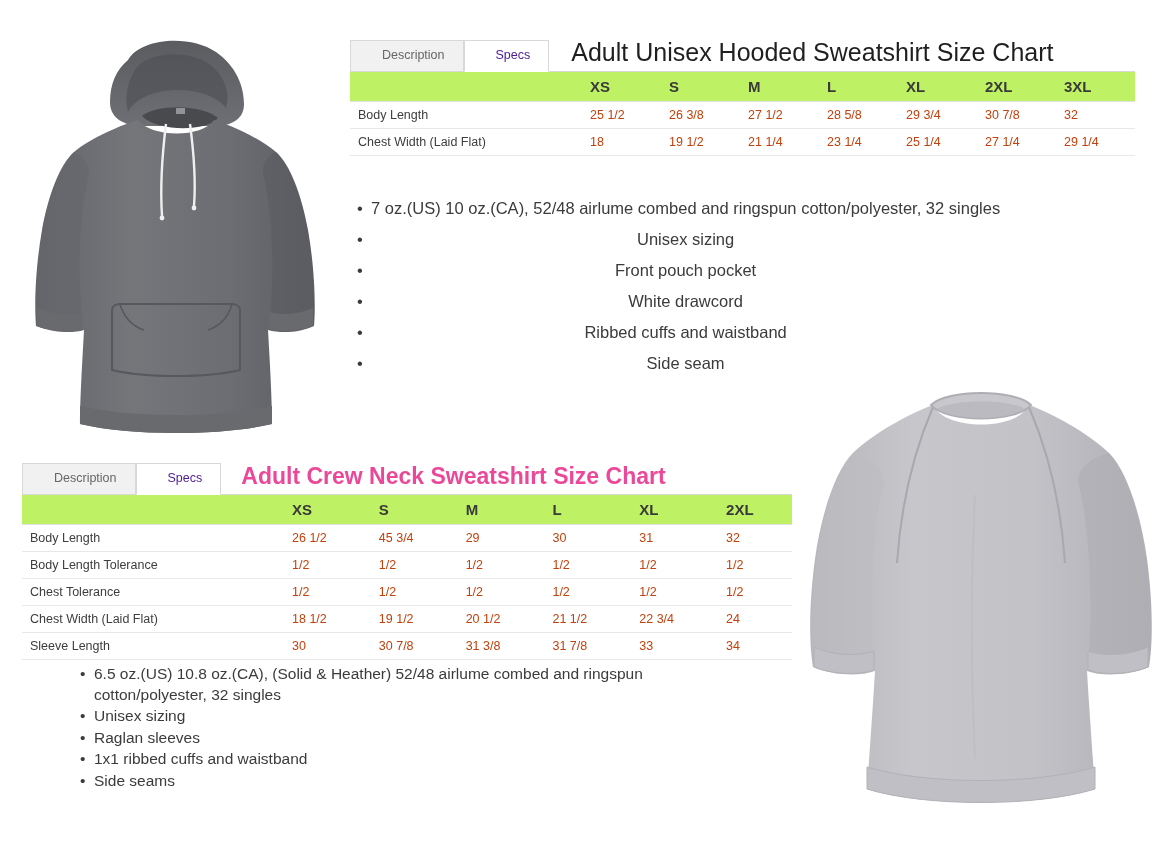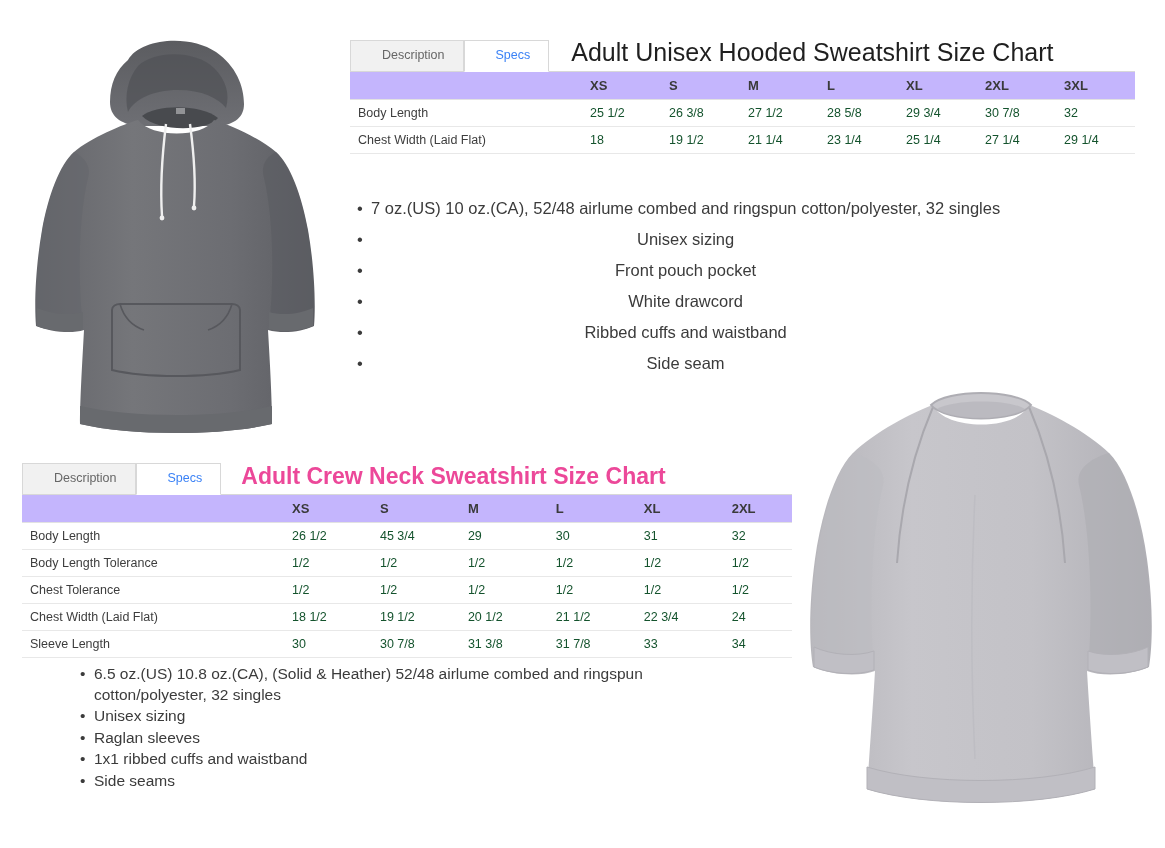--- a/index.html
+++ b/index.html
@@ -23,44 +23,44 @@
     padding: 8px 18px 8px 31px;
     background: #f1f1f1;
     border: 1px solid #d8d8d8;
     border-bottom: 1px solid #d8d8d8;
     position: relative;
     top: 1px;
     line-height: 1.1;
   }
   .tab.active {
     background: #ffffff;
-    color: #3b82f6;
+    color: #4c1d95;
     border-bottom: 1px solid #ffffff;
     z-index: 2;
   }
 
   
   table {
     border-collapse: collapse;
     width: 100%;
     font-size: 12.5px;
   }
   thead th {
-    background: #c4b5fd;
-    font-size: 13px;
+    background: #bef264;
+    font-size: 15px;
     font-weight: bold;
     color: #3a3a3a;
     text-align: left;
     padding: 6px 6px;
     border-bottom: 1px solid #e2e2e2;
   }
   tbody td {
     padding: 6px 6px;
     border-bottom: 1px solid #e8e8e8;
-    color: #14532d;
+    color: #c2410c;
     white-space: nowrap;
   }
   tbody tr:last-child td { border-bottom: 1px solid #e8e8e8; }
   td.rowlabel { color: #3d3d3d; }
 
   
   ul.feat {
     list-style: none;
     margin: 0; padding: 0;
   }

